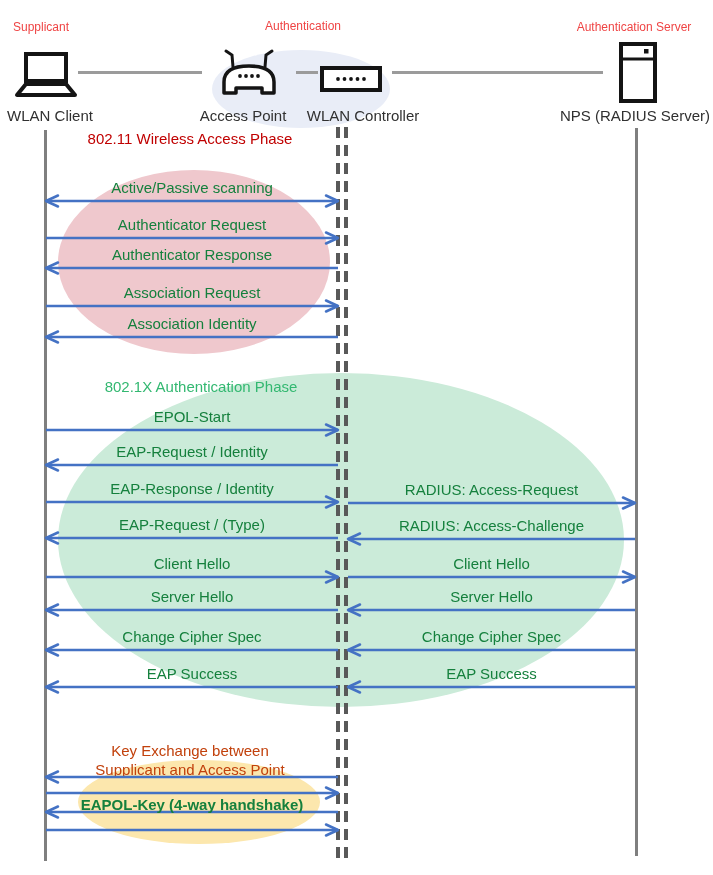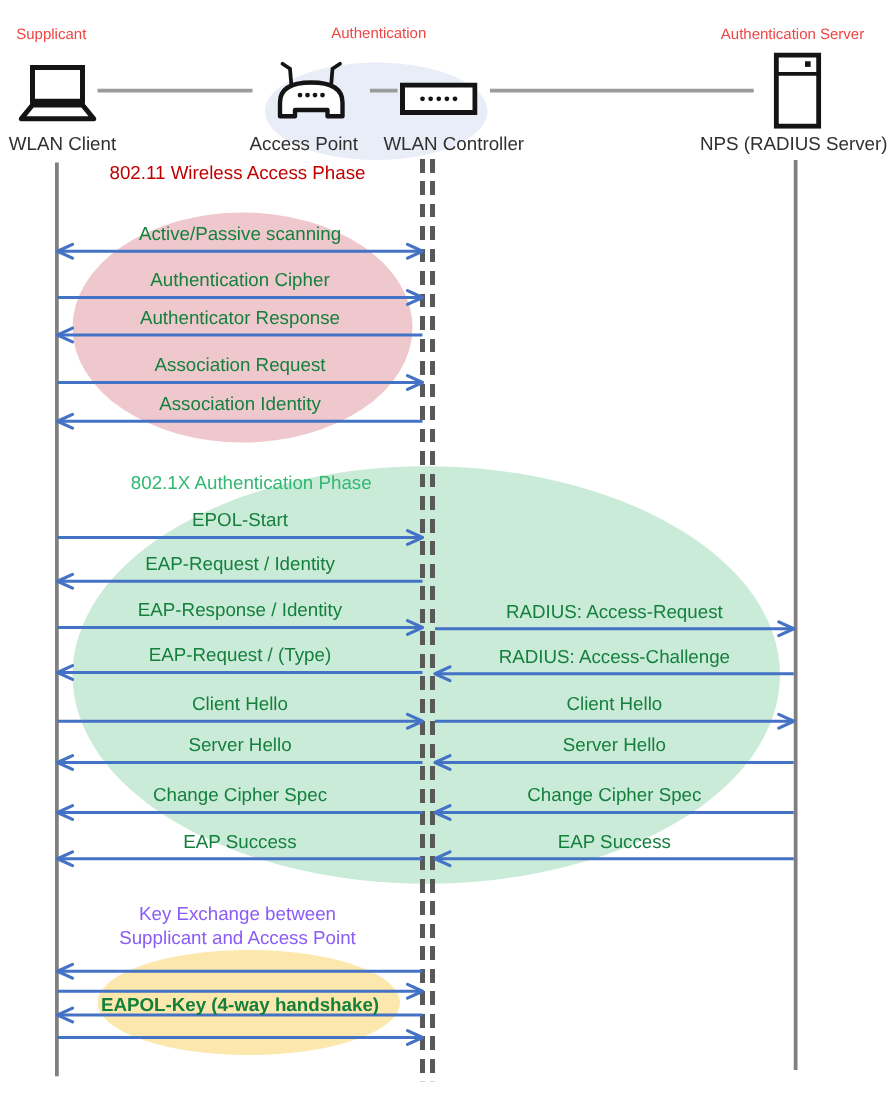--- a/index.html
+++ b/index.html
@@ -121,21 +121,21 @@
   <div class="phase-ellipse pe-auth" style="background-color: rgb(203, 235, 217);"></div>
   <div class="phase-ellipse pe-key" style="background-color: rgb(252, 231, 173);"></div>
 
   <div class="lifeline lifeline-solid ll-client"></div>
   <div class="lifeline lifeline-dashed ll-dash-a"></div>
   <div class="lifeline lifeline-dashed ll-dash-b"></div>
   <div class="lifeline lifeline-solid ll-server"></div>
 
   <div class="phase-title pt-wireless" style="color: rgb(192, 0, 0);">802.11 Wireless Access Phase</div>
   <div class="phase-title pt-auth" style="color: rgb(51, 184, 113);">802.1X Authentication Phase</div>
-  <div class="phase-title pt-key" style="color: #8b5cf6;">Key Exchange between
+  <div class="phase-title pt-key" style="color: #c2410c; margin-top: 19px;">Key Exchange between
 Supplicant and Access Point</div>
 
   <svg class="arrows-svg" id="arrows" width="713" height="875" viewBox="0 0 713 875">
       <line x1="46" y1="201" x2="338" y2="201" stroke="#4472C4" stroke-width="2.5"></line>
       <path d="M 326 195.5 L 338 201 L 326 206.5" fill="none" stroke="#4472C4" stroke-width="2.5" stroke-linecap="round" stroke-linejoin="round"></path>
       <path d="M 58 195.5 L 46 201 L 58 206.5" fill="none" stroke="#4472C4" stroke-width="2.5" stroke-linecap="round" stroke-linejoin="round"></path>
       <line x1="46" y1="238" x2="338" y2="238" stroke="#4472C4" stroke-width="2.5"></line>
       <path d="M 326 232.5 L 338 238 L 326 243.5" fill="none" stroke="#4472C4" stroke-width="2.5" stroke-linecap="round" stroke-linejoin="round"></path>
       <line x1="46" y1="268" x2="338" y2="268" stroke="#4472C4" stroke-width="2.5"></line>
       <path d="M 58 262.5 L 46 268 L 58 273.5" fill="none" stroke="#4472C4" stroke-width="2.5" stroke-linecap="round" stroke-linejoin="round"></path>
@@ -176,21 +176,21 @@
       <line x1="46" y1="793" x2="338" y2="793" stroke="#4472C4" stroke-width="2.5"></line>
       <path d="M 326 787.5 L 338 793 L 326 798.5" fill="none" stroke="#4472C4" stroke-width="2.5" stroke-linecap="round" stroke-linejoin="round"></path>
       <line x1="46" y1="812" x2="338" y2="812" stroke="#4472C4" stroke-width="2.5"></line>
       <path d="M 58 806.5 L 46 812 L 58 817.5" fill="none" stroke="#4472C4" stroke-width="2.5" stroke-linecap="round" stroke-linejoin="round"></path>
       <line x1="46" y1="830" x2="338" y2="830" stroke="#4472C4" stroke-width="2.5"></line>
       <path d="M 326 824.5 L 338 830 L 326 835.5" fill="none" stroke="#4472C4" stroke-width="2.5" stroke-linecap="round" stroke-linejoin="round"></path>
     </svg>
 
   <div id="labels">
       <div class="msg-label" style="left: 46px; width: 292px; top: 179px;">Active/Passive scanning</div>
-      <div class="msg-label" style="left: 46px; width: 292px; top: 216px;">Authentication Cipher</div>
+      <div class="msg-label" style="left: 46px; width: 292px; top: 216px;">Authenticator Request</div>
       <div class="msg-label" style="left: 46px; width: 292px; top: 246px;">Authenticator Response</div>
       <div class="msg-label" style="left: 46px; width: 292px; top: 284px;">Association Request</div>
       <div class="msg-label" style="left: 46px; width: 292px; top: 315px;">Association Identity</div>
       <div class="msg-label" style="left: 46px; width: 292px; top: 408px;">EPOL-Start</div>
       <div class="msg-label" style="left: 46px; width: 292px; top: 443px;">EAP-Request / Identity</div>
       <div class="msg-label" style="left: 46px; width: 292px; top: 480px;">EAP-Response / Identity</div>
       <div class="msg-label" style="left: 348px; width: 287px; top: 481px;">RADIUS: Access-Request</div>
       <div class="msg-label" style="left: 46px; width: 292px; top: 516px;">EAP-Request / (Type)</div>
       <div class="msg-label" style="left: 348px; width: 287px; top: 517px;">RADIUS: Access-Challenge</div>
       <div class="msg-label" style="left: 46px; width: 292px; top: 555px;">Client Hello</div>

